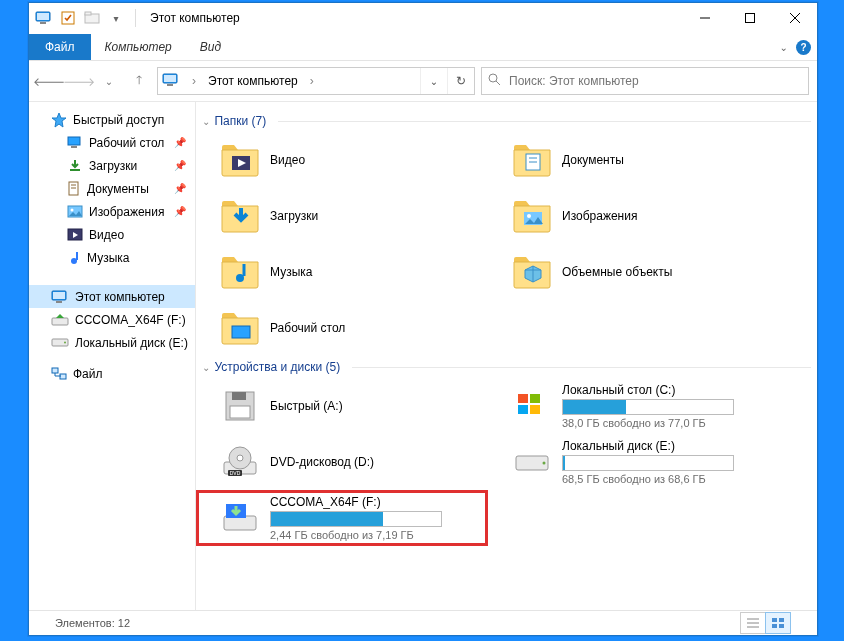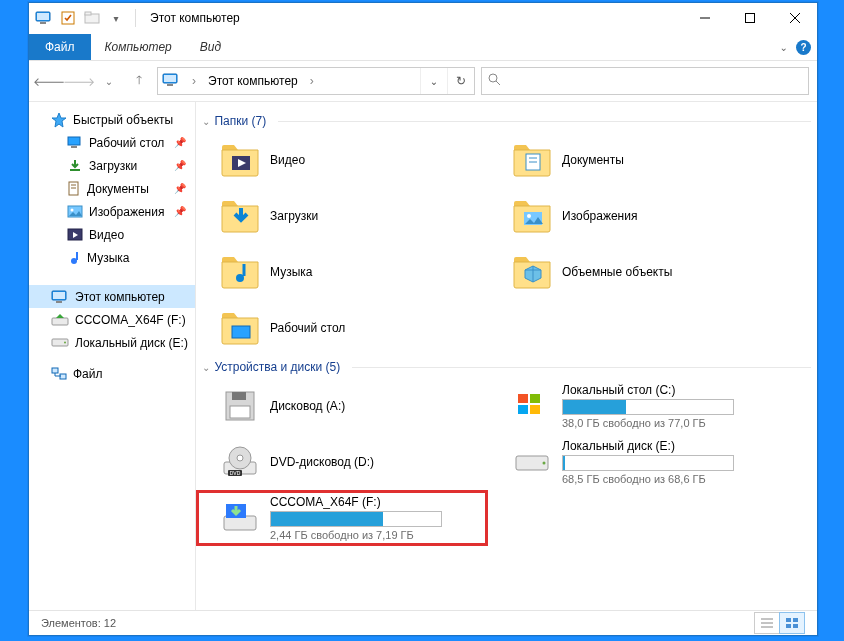--- a/index.html
+++ b/index.html
@@ -247,21 +247,21 @@
     display: inline-flex;
     align-items: center;
     justify-content: center;
   }
   
   .statusbar {
     height: 24px;
     border-top: 1px solid #e4e4e4;
     display: flex;
     align-items: center;
-    padding: 0 12px;
+    padding: 0 26px;
     color: #555;
     font-size: 11px;
   }
   .statusbar .spacer { flex: 1; }
   .viewbtn {
     width:24px;height:20px;border:1px solid #ccc;margin-left:-1px;
     display:inline-flex;align-items:center;justify-content:center;color:#666;
   }
   .small { font-size: 10px; }
 </style>
@@ -346,31 +346,32 @@
         <span class="ab">↻</span>
       </div>
     </div>
     <div class="searchbox">
       <span>
         <svg width="13" height="13" viewBox="0 0 13 13">
             <circle cx="5" cy="5" r="4" fill="none" stroke="#888"></circle>
             <line x1="8" y1="8" x2="12" y2="12" stroke="#888"></line>
           </svg>
       </span>
+      <input placeholder="Поиск: Этот компьютер" style="">
     </div>
   </div>
 
   <div class="body">
 
     <div class="sidebar">
       <div class="sb-item">
         <svg width="16" height="16">
             <polygon points="8,1 10,6 15,6 11,9 12,15 8,12 4,15 5,9 1,6 6,6" fill="#3fa9f5" stroke="#1d7ecb"></polygon>
           </svg>
-        <span>Быстрый объекты</span>
+        <span>Быстрый доступ</span>
       </div>
       <div class="sb-item sb-sub">
         <svg width="16" height="14">
             <rect x="1" y="1" width="12" height="8" fill="#28a2ff" stroke="#1168b5"></rect>
             <rect x="4" y="10" width="6" height="2" fill="#888"></rect>
           </svg>
         <span>Рабочий стол</span>
         <span class="pin">📌</span>
       </div>
       <div class="sb-item sb-sub">
@@ -560,21 +561,21 @@
       <div class="tiles" id="drives-tiles">
           <div class="tile">
     <span class="drive-ico">
               <svg width="40" height="40" viewBox="0 0 40 40">
                 <rect x="6" y="6" width="28" height="28" fill="#d7d7d7" stroke="#999"></rect>
                 <rect x="12" y="6" width="14" height="8" fill="#777"></rect>
                 <rect x="10" y="20" width="20" height="12" fill="#fff" stroke="#999"></rect>
               </svg>
             </span>
     <div class="textcol">
-      <span class="title">Дисковод (A:)</span>
+      <span class="title">Быстрый (A:)</span>
 
     </div>
           </div>
           <div class="tile">
     <span class="drive-ico">
               <svg width="40" height="40" viewBox="0 0 40 40">
                 <rect x="6" y="8" width="10" height="9" fill="#f35325"></rect>
                 <rect x="18" y="8" width="10" height="9" fill="#81bc06"></rect>
                 <rect x="6" y="19" width="10" height="9" fill="#05a6f0"></rect>
                 <rect x="18" y="19" width="10" height="9" fill="#ffba08"></rect>

